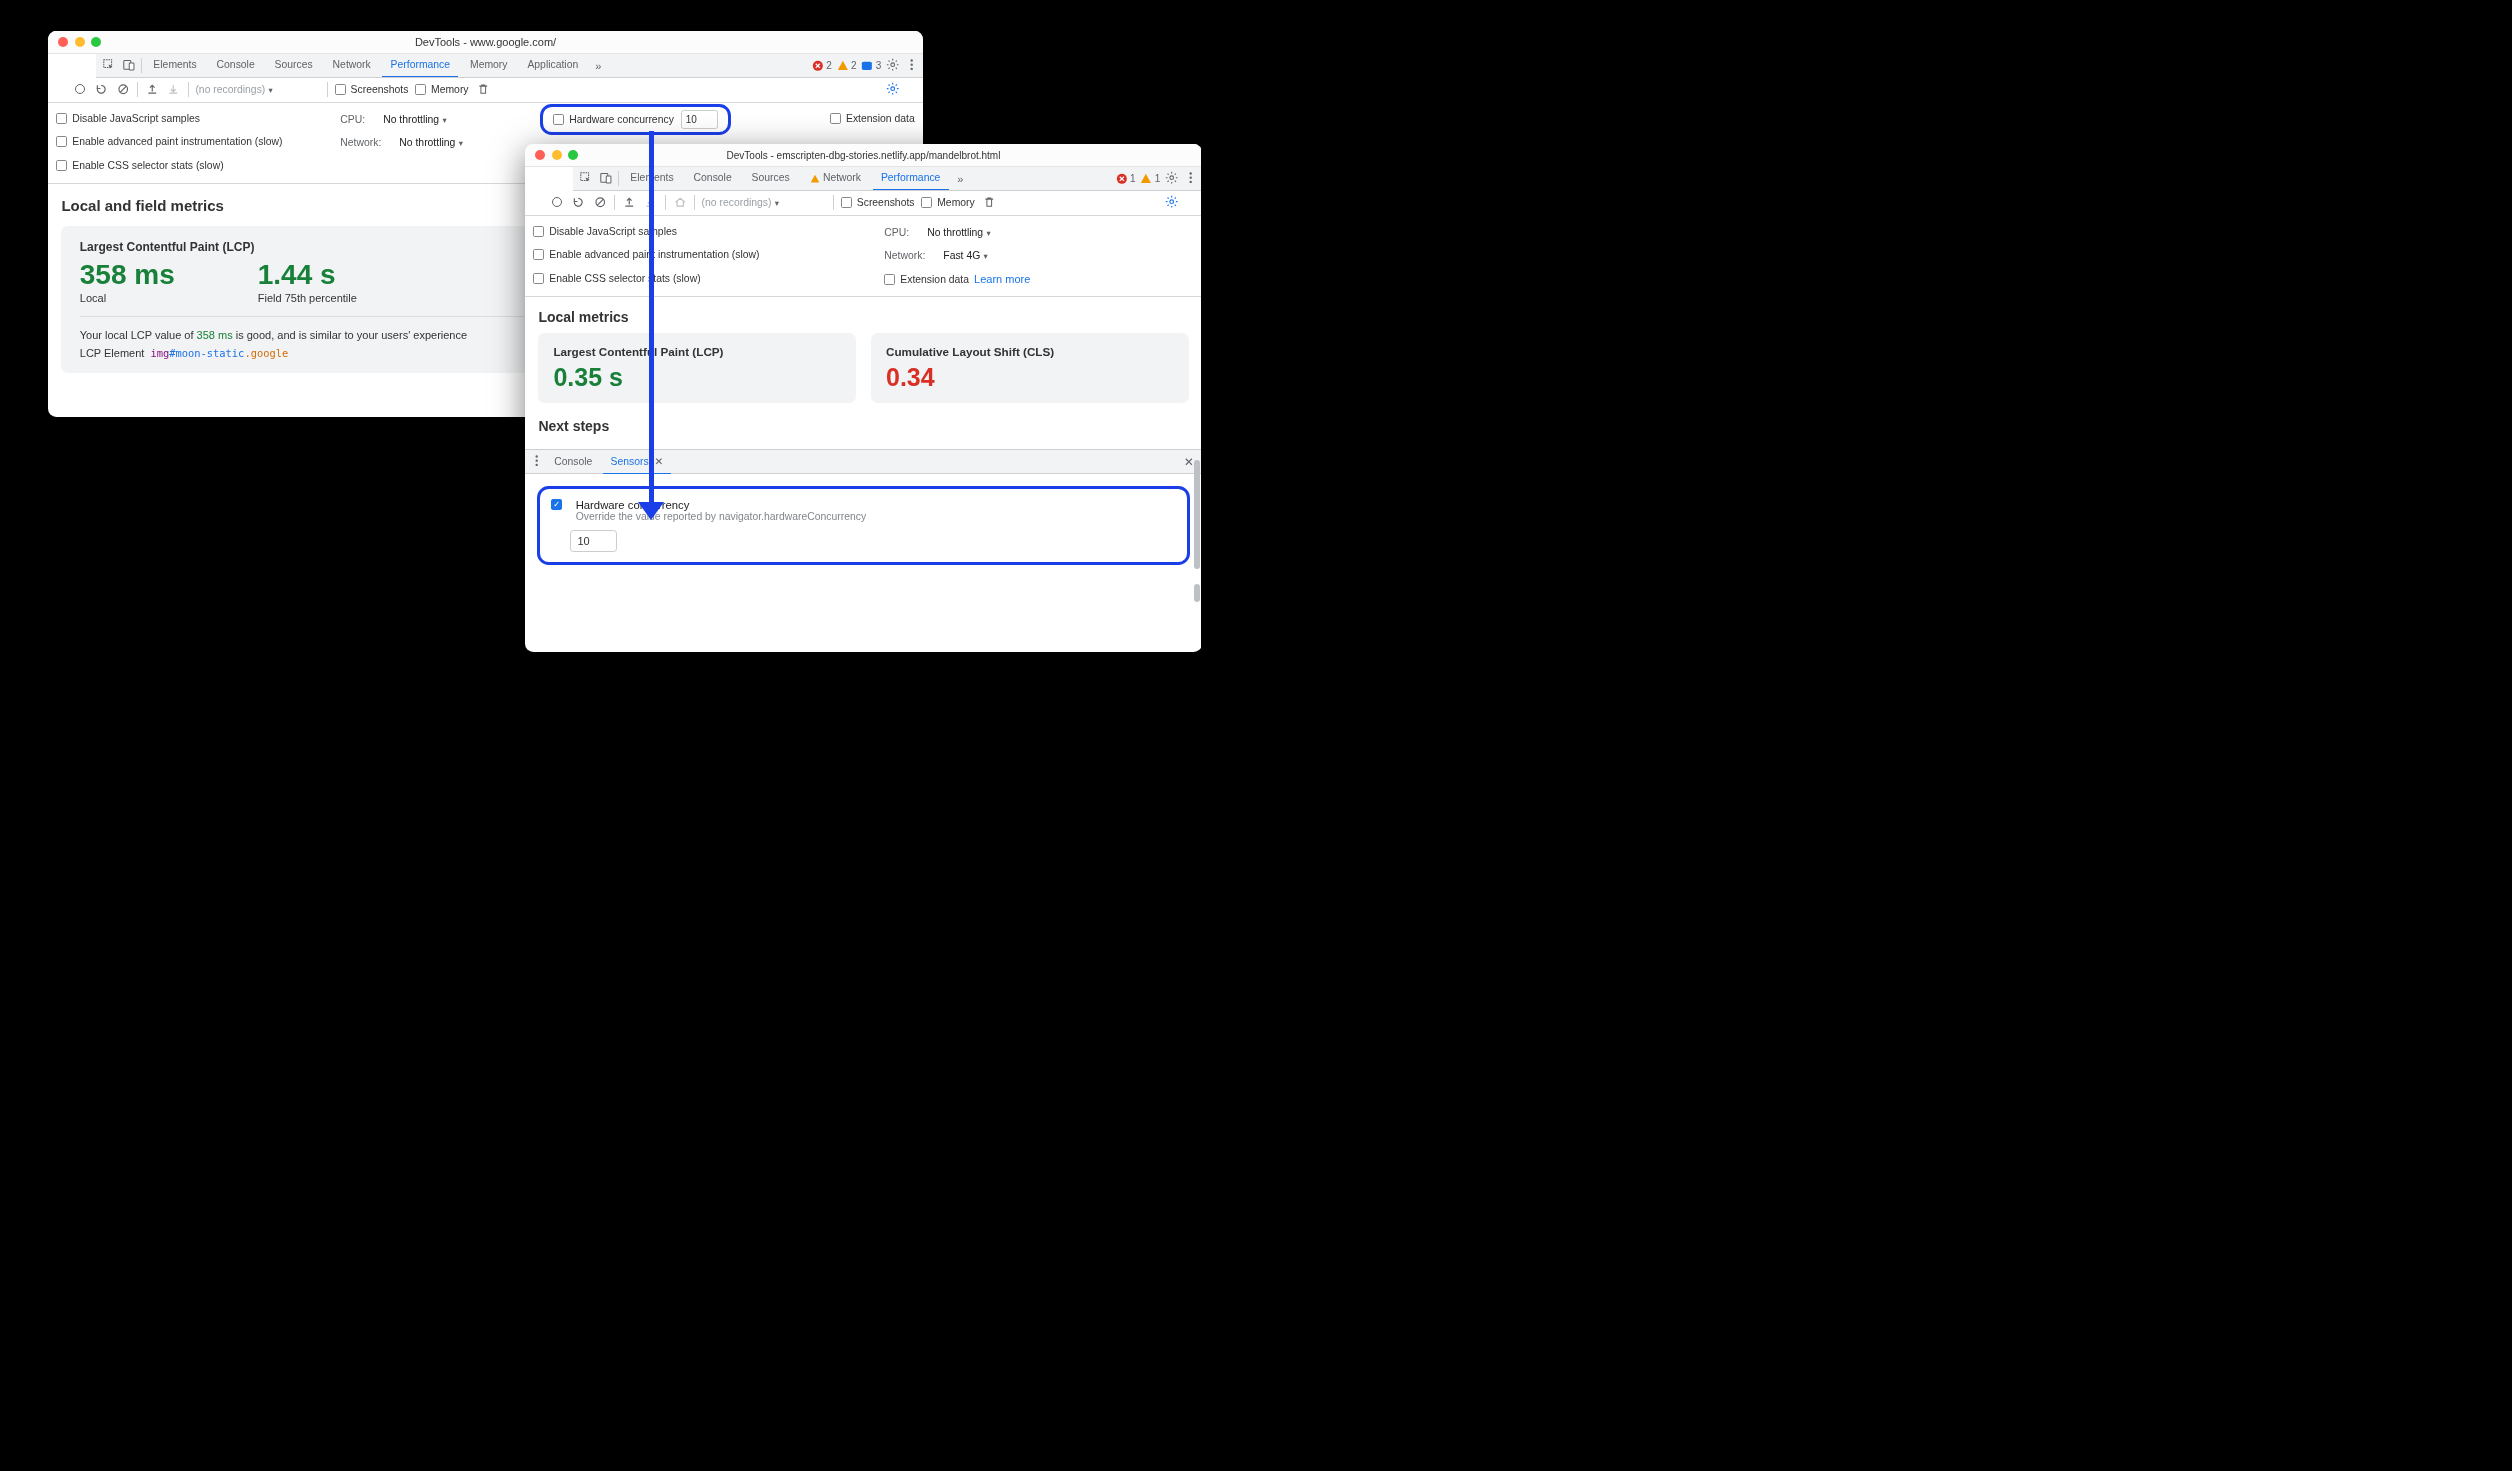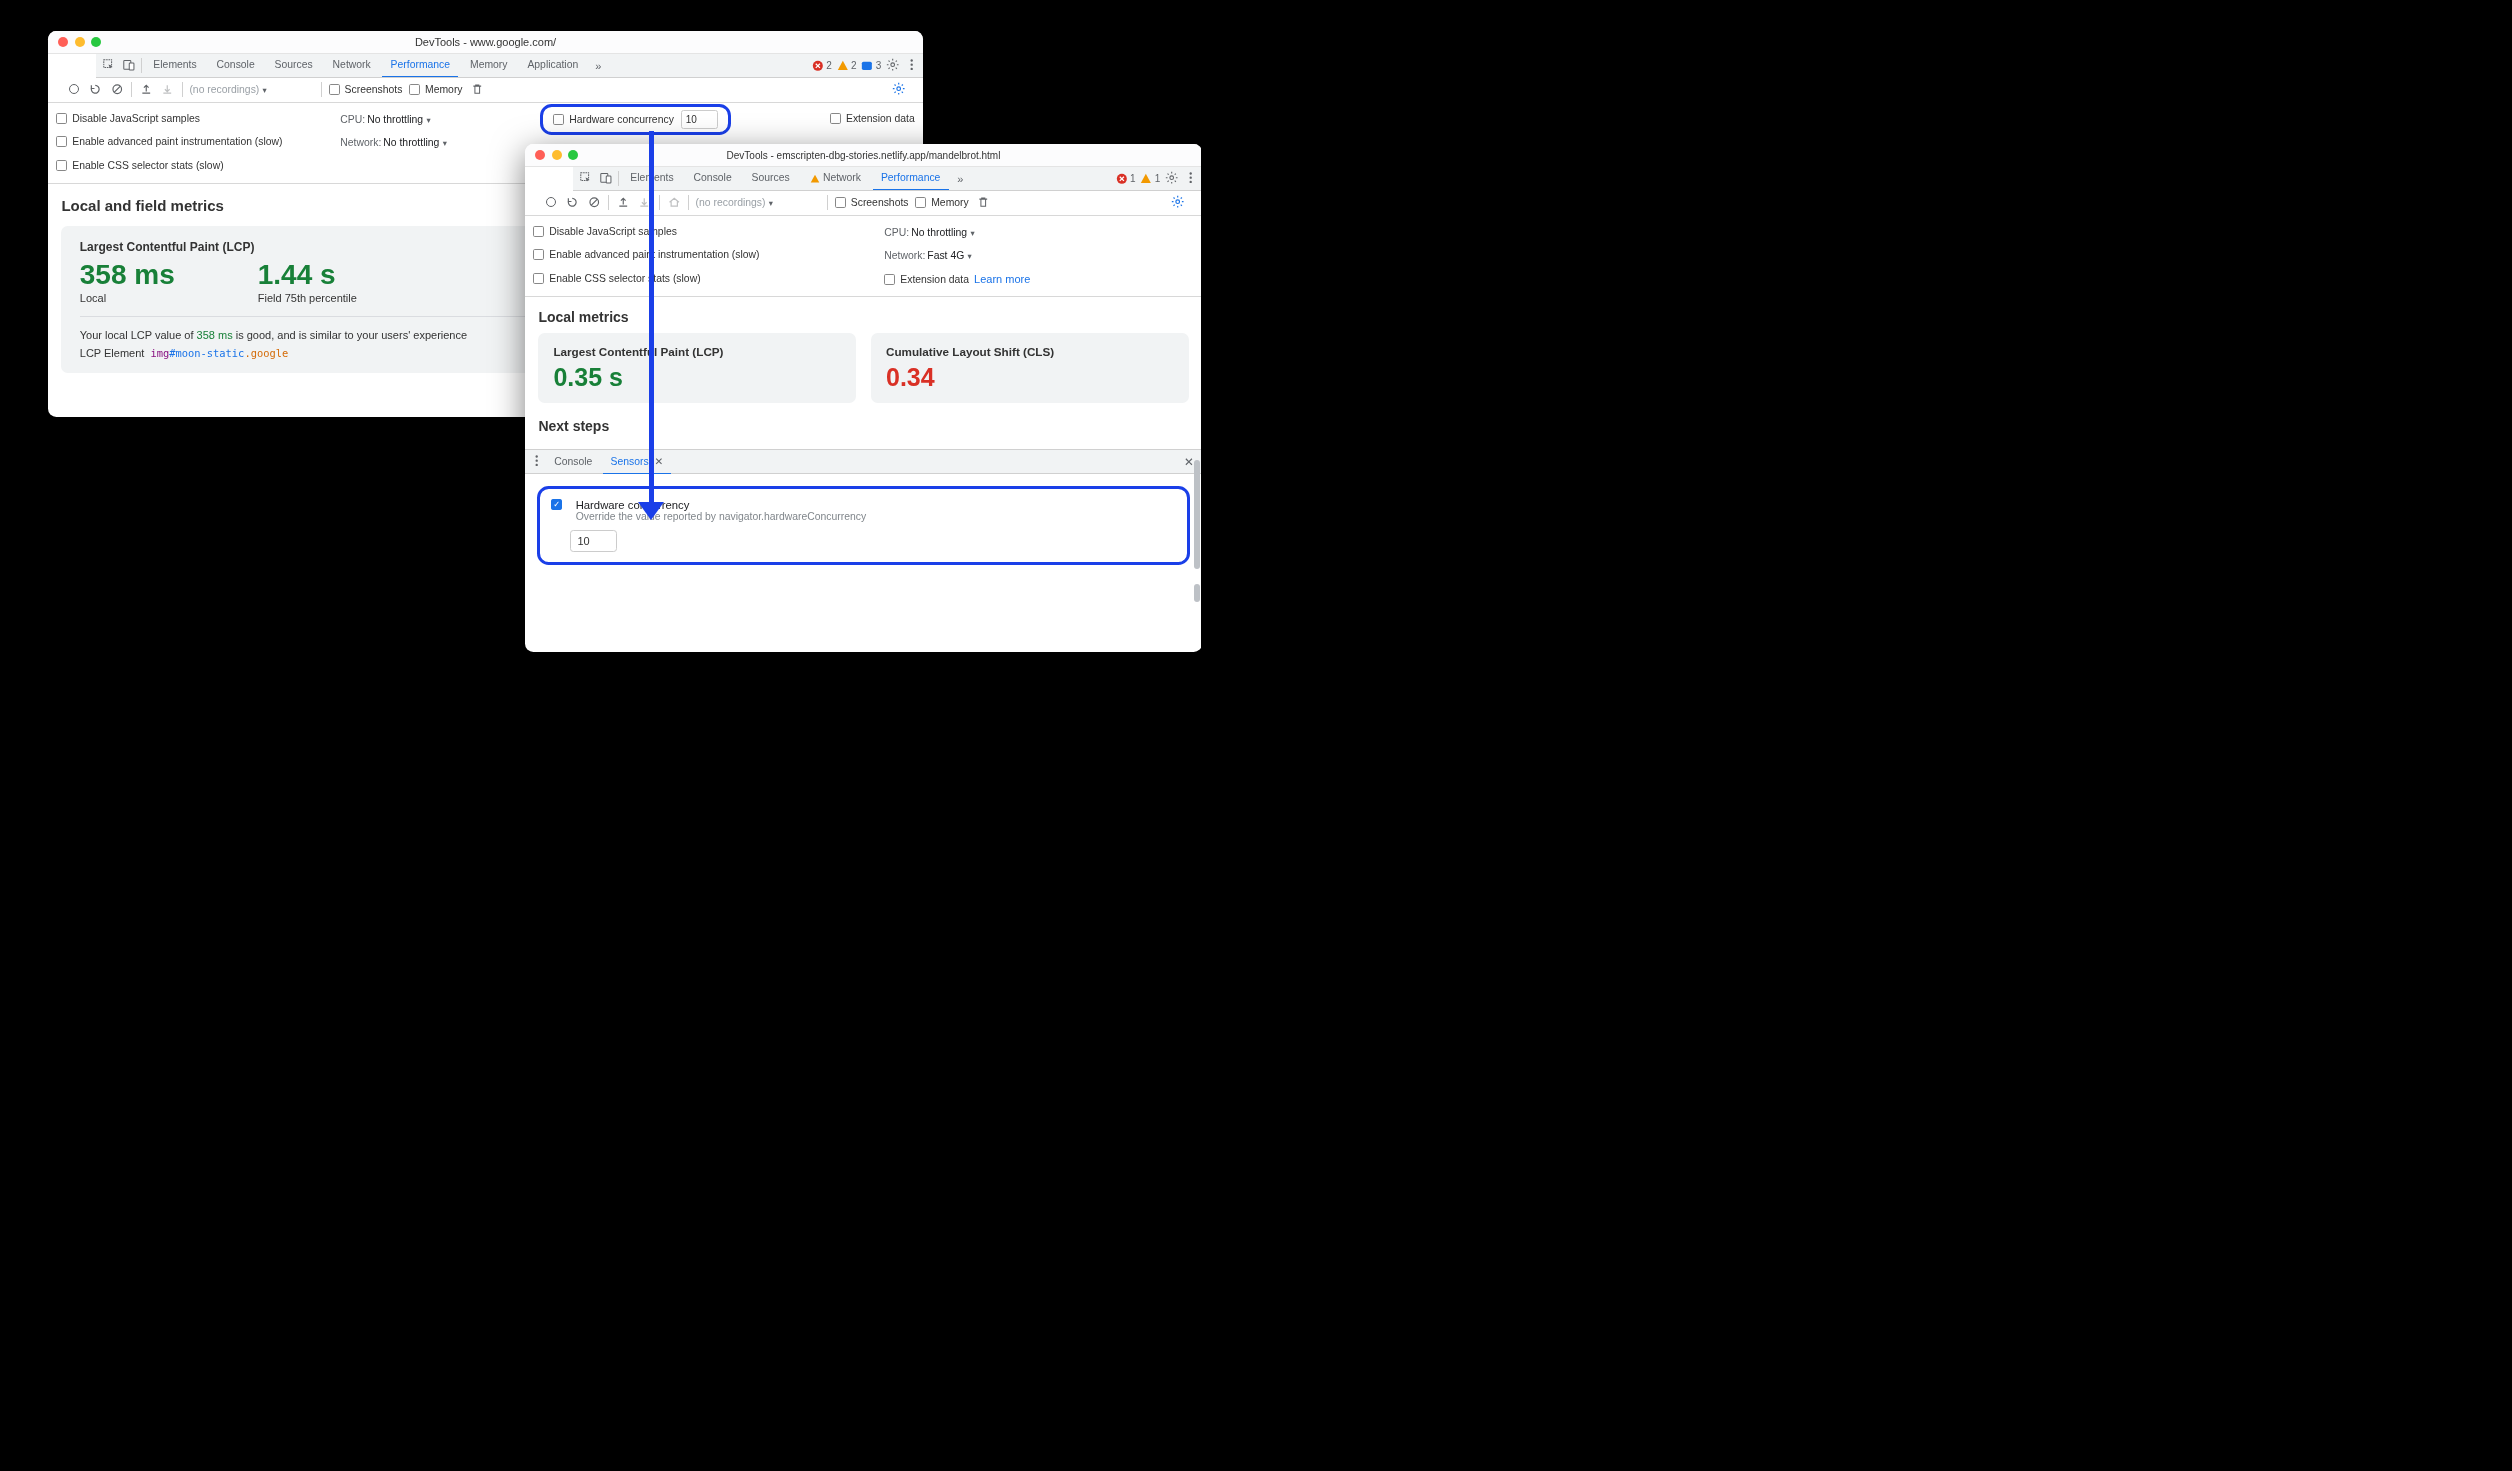--- a/index.html
+++ b/index.html
@@ -67,41 +67,41 @@
 .badge { display: inline-flex; align-items: center; gap: 2.5px; font-size: 10px; color: #5f6368; }
 .badge svg { width: 11.7px; height: 11.7px; }
 .gear { color:#5f6368; }
 .more-v { color:#5f6368; }
 
 .toolbar2 {
   height: 25px;
   border-bottom: 0.8px solid #d8d8d8;
   display: flex;
   align-items: center;
-  padding: 0 18px;
+  padding: 0 24px;
   gap: 6.7px;
 }
 .toolbar2 .ico { width: 15px; text-align: center; color: #606367; }
 .rec-dot { width:10px; height:10px; border:1.7px solid #606367; border-radius:50%; display:inline-block; }
 .sep { width:0.8px; height:15px; background:#d0d0d0; }
 .light-text { color:#9aa0a6; font-size:10.4px; }
 .dd-caret::after { content:"▾"; margin-left:3.3px; color:#5f6368; font-size:8.3px; }
 .cb { width:11px; height:11px; border:0.8px solid #888; border-radius:1.7px; display:inline-block; vertical-align:middle; margin-right:5px; background:#fff; }
 .cb.checked { background:#1a73e8; border-color:#1a73e8; position:relative; }
 .cb.checked::after { content:"✓"; color:#fff; font-size:8.3px; position:absolute; top:-0.8px; left:0.8px; }
 .cb-label { font-size:10.4px; color:#333; display:inline-flex; align-items:center; }
 
 .settings-panel {
   border-bottom: 0.8px solid #d8d8d8;
   padding: 5px 8.3px;
   background: #fff;
 }
 .settings-row { display:flex; align-items:center; height:23.4px; }
 .settings-row .left-col { width: 284px; }
-.settings-row .mid-col { width: 200px; display:flex; align-items:center; gap:2px; }
+.settings-row .mid-col { width: 200px; display:flex; align-items:center; gap:18px; }
 .settings-row .mid-col .lbl { color:#5f6368; font-size:10.4px; }
 .settings-row .sel { color:#202124; font-size:10.4px; }
 .num-input {
   width:37px; height:18.4px; border:0.8px solid #ccc; border-radius:2.5px;
   padding:0 4.2px; font-size:10px; display:inline-flex; align-items:center;
 }
 
 .highlight-box {
   border: 3.3px solid #1a3fe8;
   border-radius: 11.7px;

